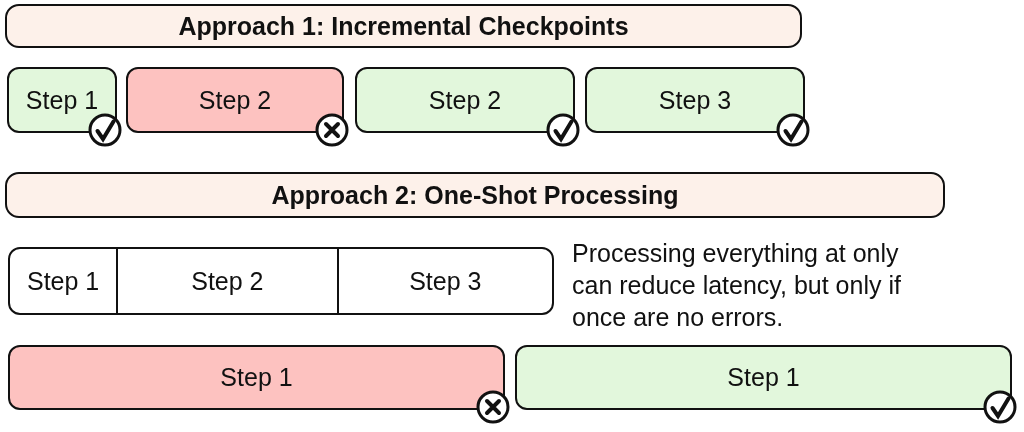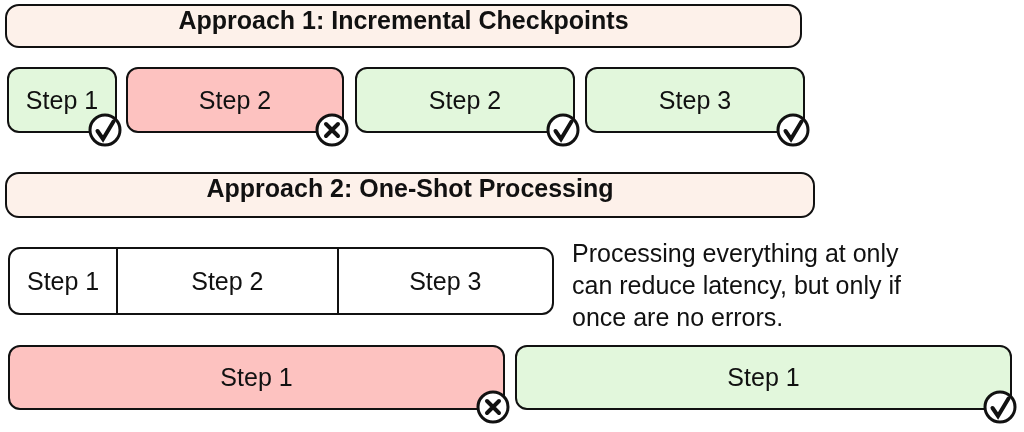--- a/index.html
+++ b/index.html
@@ -14,26 +14,27 @@
     height: 432px;
     background: #ffffff;
     overflow: hidden;
   }
   .banner {
     position: absolute;
     background: #fdf1ea;
     border: 2.5px solid #111111;
     border-radius: 14px;
     display: flex;
+    align-items: center;
     justify-content: center;
     font-weight: bold;
     font-size: 25px;
   }
   .banner-1 { left: 5px; top: 4px; width: 797px; height: 44px; }
-  .banner-2 { left: 5px; top: 172px; width: 810px; height: 46px; }
+  .banner-2 { left: 5px; top: 172px; width: 940px; height: 46px; }
 
   .step {
     position: absolute;
     border: 2.5px solid #111111;
     border-radius: 12px;
     display: flex;
     align-items: center;
     justify-content: center;
     font-size: 25px;
   }

